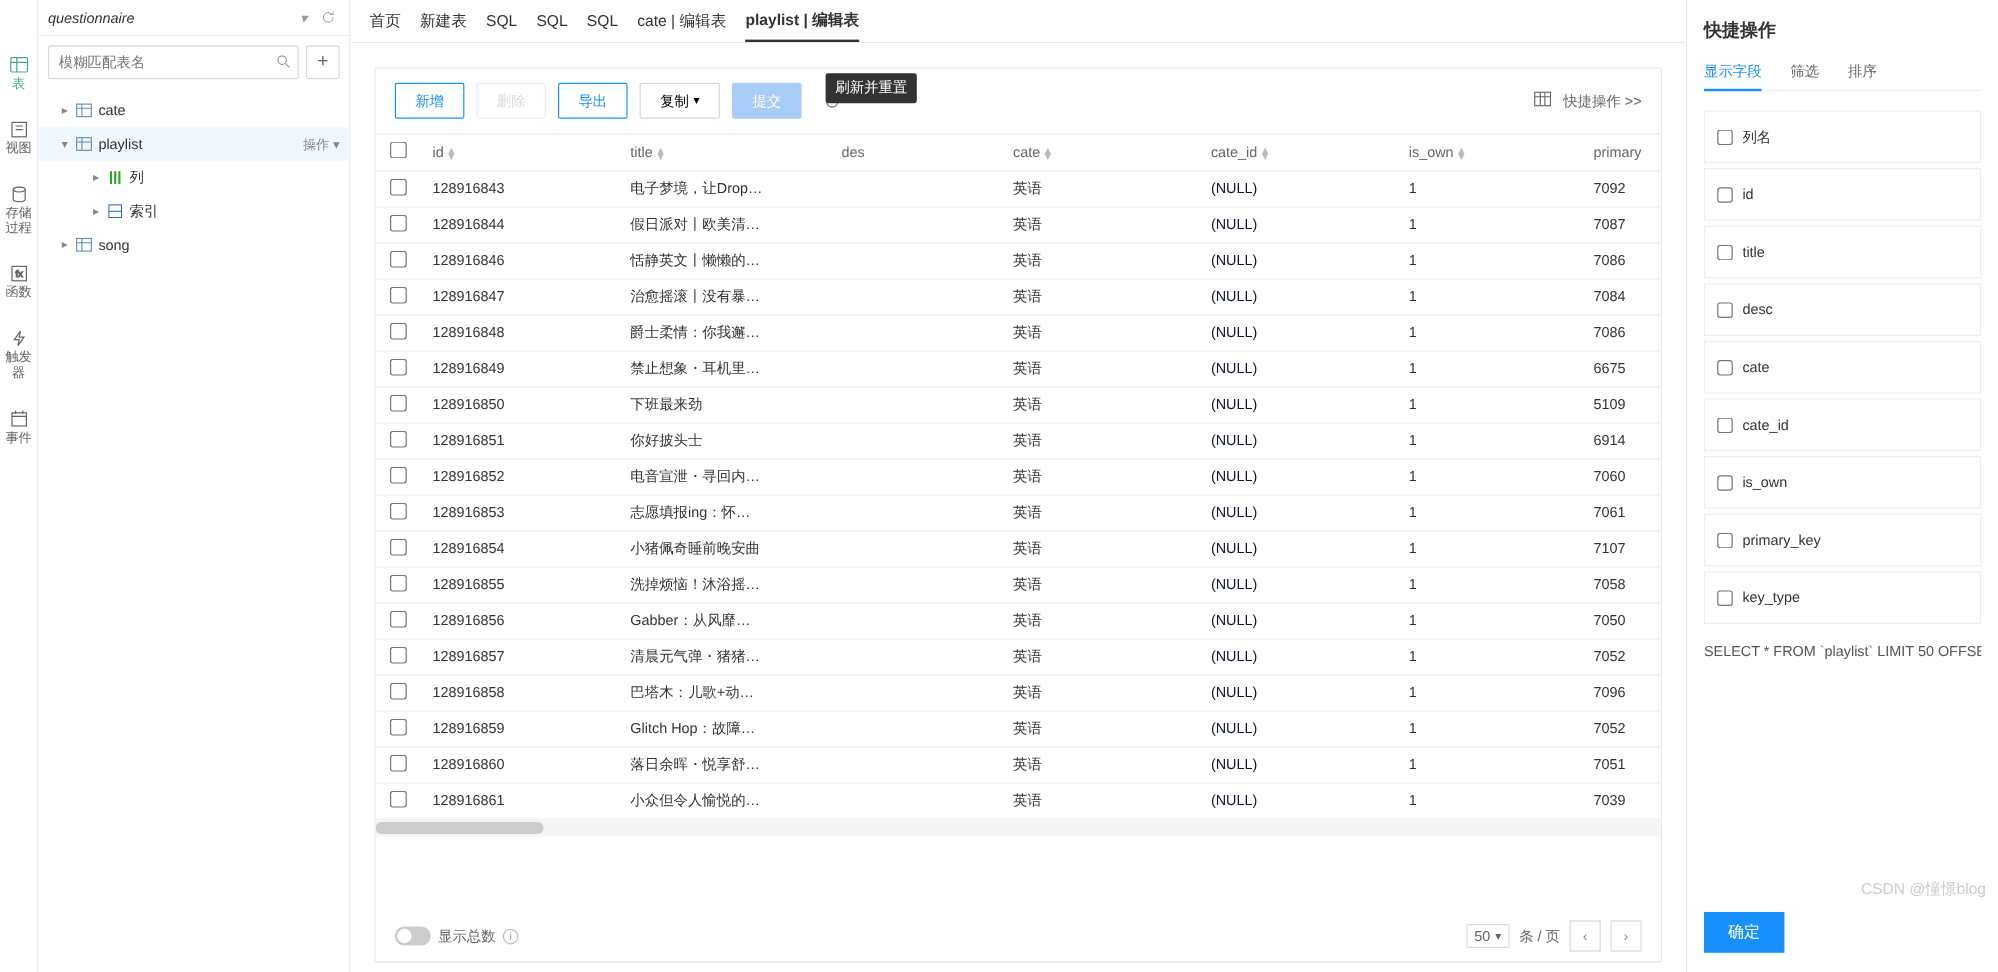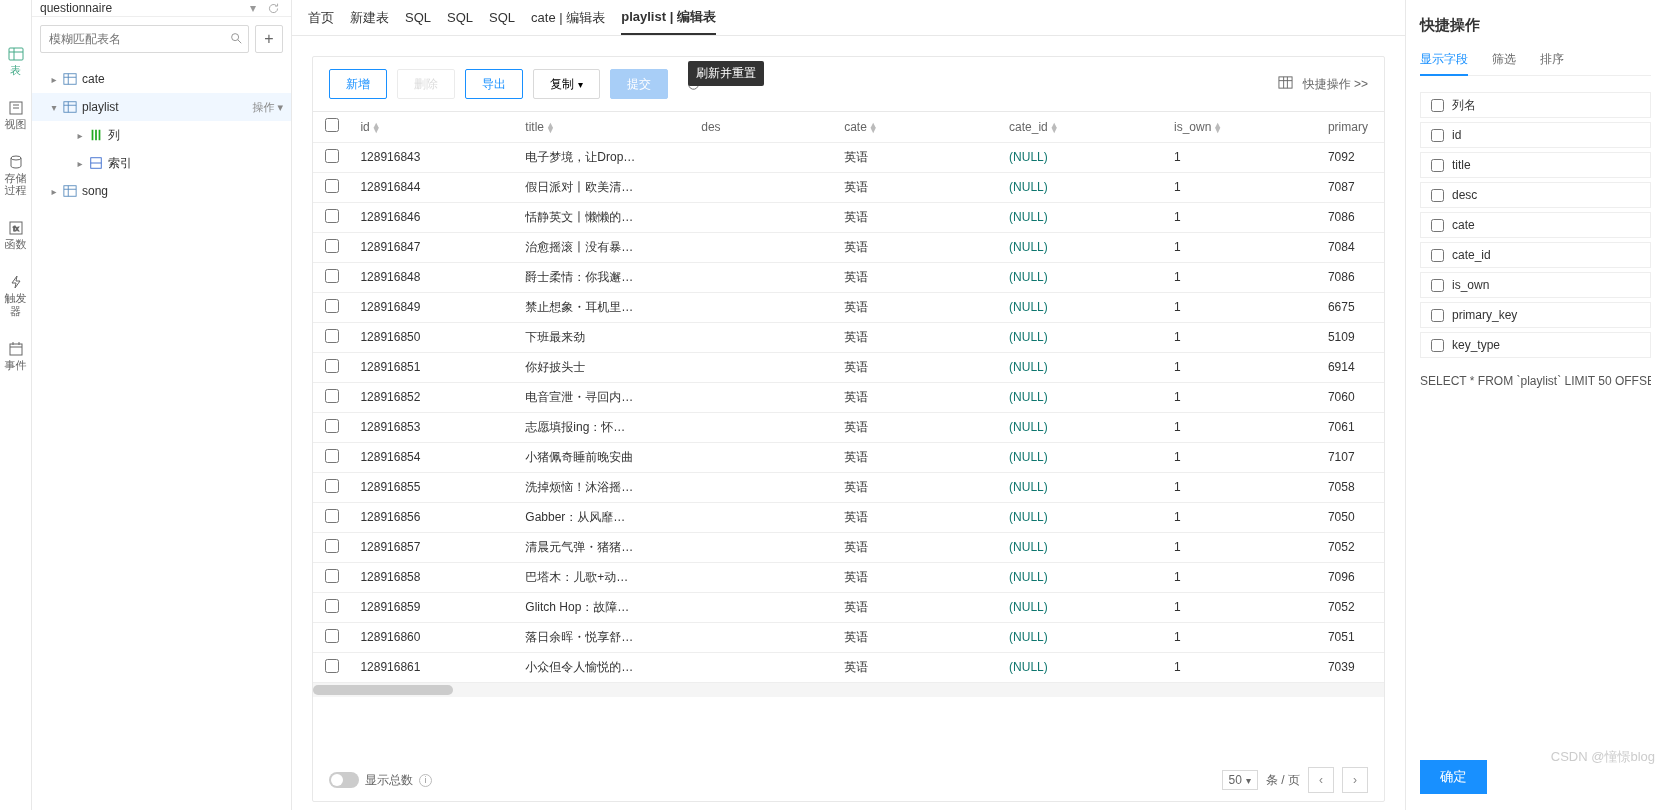--- a/index.html
+++ b/index.html
@@ -5,21 +5,21 @@
 * { box-sizing: border-box; margin: 0; padding: 0; }
 body { font-family: -apple-system, "PingFang SC", "Microsoft YaHei", sans-serif; font-size: 12px; color: #333; background: #fff; width: 1665px; height: 810px; overflow: hidden; display: flex; }
 
 .left-rail { width: 32px; border-right: 1px solid #e8e8e8; display: flex; flex-direction: column; align-items: center; padding-top: 40px; gap: 12px; }
 .rail-item { display: flex; flex-direction: column; align-items: center; width: 100%; padding: 6px 0; cursor: pointer; color: #666; }
 .rail-item.active { color: #4a8; }
 .rail-item svg { width: 16px; height: 16px; }
 .rail-label { font-size: 11px; margin-top: 2px; line-height: 1.1; text-align: center; }
 
 .sidebar { width: 260px; border-right: 1px solid #e8e8e8; display: flex; flex-direction: column; }
-.sb-header { height: 17px; display: flex; align-items: center; padding: 0 8px; border-bottom: 1px solid #eee; }
+.sb-header { height: 30px; display: flex; align-items: center; padding: 0 8px; border-bottom: 1px solid #eee; font-style: italic; }
 .sb-header-title { flex: 1; font-size: 12px; color: #333; }
 .sb-header .icon-btn { width: 20px; height: 20px; display: flex; align-items: center; justify-content: center; color: #999; cursor: pointer; }
 .sb-search-row { display: flex; padding: 8px; gap: 6px; align-items: center; }
 .sb-search { flex: 1; position: relative; border-radius: 13px; }
 .sb-search input { width: 100%; height: 28px; border: 1px solid #d9d9d9; border-radius: 2px; padding: 0 28px 0 8px; font-size: 12px; color: #666; }
 .sb-search svg { position: absolute; right: 6px; top: 6px; width: 14px; height: 14px; color: #888; }
 .sb-plus { width: 28px; height: 28px; border: 1px solid #d9d9d9; border-radius: 2px; display:flex;align-items:center;justify-content:center; color:#666; cursor:pointer; font-size:16px;}
 .tree { padding: 4px 0; }
 .tree-row { display: flex; align-items: center; height: 28px; padding: 0 8px 0 0; cursor: pointer; }
 .tree-row.selected { background: #f0f7ff; }
@@ -48,21 +48,21 @@
 .refresh-btn { width:30px; height:30px; display:flex;align-items:center;justify-content:center; color:#666; cursor:pointer; position:relative;}
 .tooltip { position:absolute; background:#333; color:#fff; padding:4px 8px; border-radius:2px; font-size:12px; white-space:nowrap; top:-4px; left:100%; margin-left:-20px; transform:translateY(-4px); }
 .toolbar-right { margin-left:auto; display:flex; align-items:center; gap:10px; }
 .link-action { color:#666; cursor:pointer; font-size:12px; display:flex;align-items:center;}
 
 .table-wrap { flex:1; overflow:auto; min-height:0; }
 table { border-collapse:collapse; width:100%; }
 th, td { border-bottom:1px solid #eee; padding:0 10px; height:30px; text-align:left; font-size:12px; }
 th { color:#666; font-weight:normal; position:relative; }
 th .sort { font-size:9px; color:#bbb; margin-left:2px; display:inline-flex;flex-direction:column; line-height:5px; vertical-align:middle;}
-td.null { color:#0f766e; }
+td.null { color:#0f172a; }
 .chk { width:34px; text-align:center; }
 .chk input { width:14px; height:14px; }
 .id-col { width:150px; }
 .title-col { width:160px; max-width:160px; overflow:hidden; text-overflow:ellipsis; white-space:nowrap;}
 .desc-col { width:130px; }
 .cate-col { width:150px; }
 .cateid-col { width:150px; }
 .isown-col { width:140px; }
 .pk-col { width:60px; }
 .hscroll { height:14px; background:#f5f5f5; position:relative; }
@@ -75,24 +75,24 @@
 .info-icon { width:13px;height:13px;border:1px solid #bbb;border-radius:50%;display:inline-flex;align-items:center;justify-content:center;font-size:9px;color:#999;}
 .pager-right { display:flex; align-items:center; gap:8px; color:#666;}
 .pager-sel { padding:2px 6px; border:1px solid #d9d9d9; display:flex;align-items:center;gap:4px;cursor:pointer;}
 .pager-btn { width:26px; height:26px; border:1px solid #d9d9d9; display:flex;align-items:center;justify-content:center;cursor:pointer;color:#888;}
 
 .rightpanel { width:260px; border-left:1px solid #e8e8e8; padding: 16px 14px; display:flex; flex-direction:column; gap:16px; position:relative;}
 .rp-title { font-size:15px; font-weight:600; }
 .rp-tabs { display:flex; gap:24px; border-bottom:1px solid #eee; }
 .rp-tab { padding-bottom:6px; font-size:12px; color:#666; cursor:pointer;}
 .rp-tab.active { color:#1890ff; border-bottom:2px solid #1890ff; margin-bottom:-1px;}
-.chk-item { display:flex; align-items:center; gap:8px; height:26px; border:1px solid #eee; padding:0 10px;}
+.chk-item { display:flex; align-items:center; gap:8px; height:44px; border:1px solid #eee; padding:0 10px;}
 .rp-sql { font-size:12px; color:#555; white-space:nowrap; overflow:hidden; }
 .rp-confirm { padding:8px 20px; background:#1890ff; color:#fff; border:none; cursor:pointer; }
-.watermark { position:absolute; bottom:44px; right:10px; color:#ccc; font-size:13px;}
+.watermark { position:absolute; bottom:60px; right:10px; color:#ccc; font-size:13px;}
 </style>
 </head>
 <body>
 
 <div class="left-rail">
   <div class="rail-item active">
     <svg viewBox="0 0 16 16" fill="currentColor">
         <rect x="1" y="2" width="14" height="12" rx="1" fill="none" stroke="currentColor"></rect>
         <line x1="1" y1="6" x2="15" y2="6" stroke="currentColor"></line>
         <line x1="6" y1="2" x2="6" y2="14" stroke="currentColor"></line>

